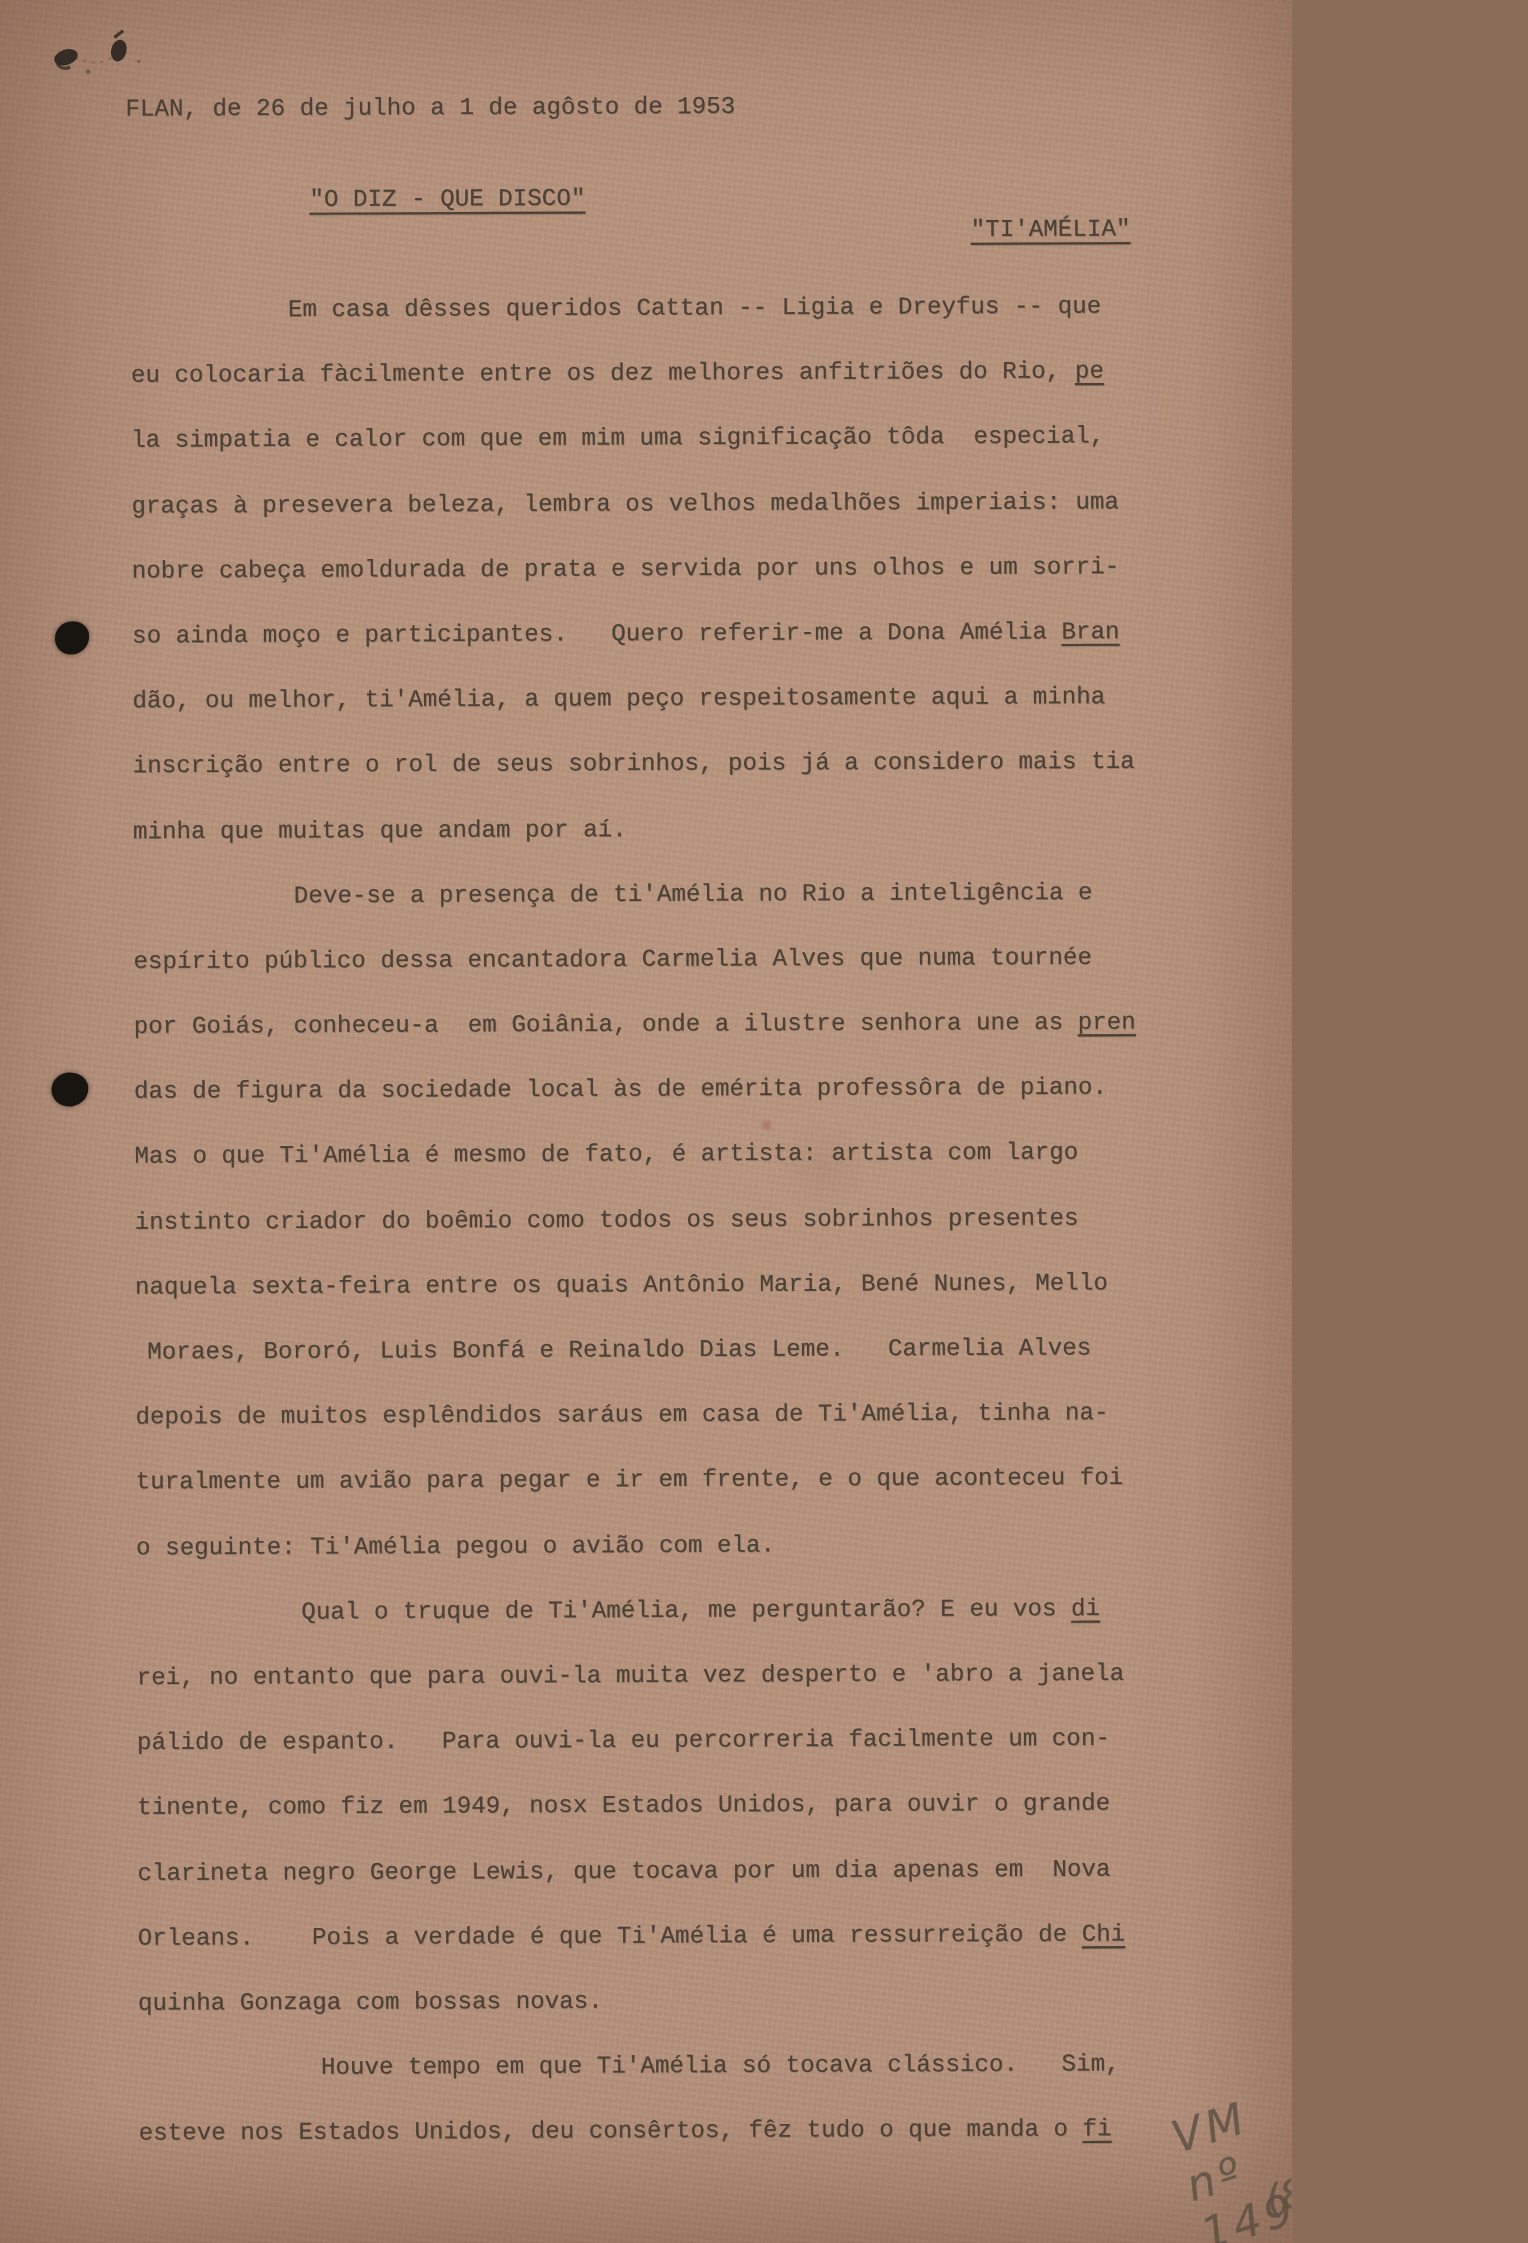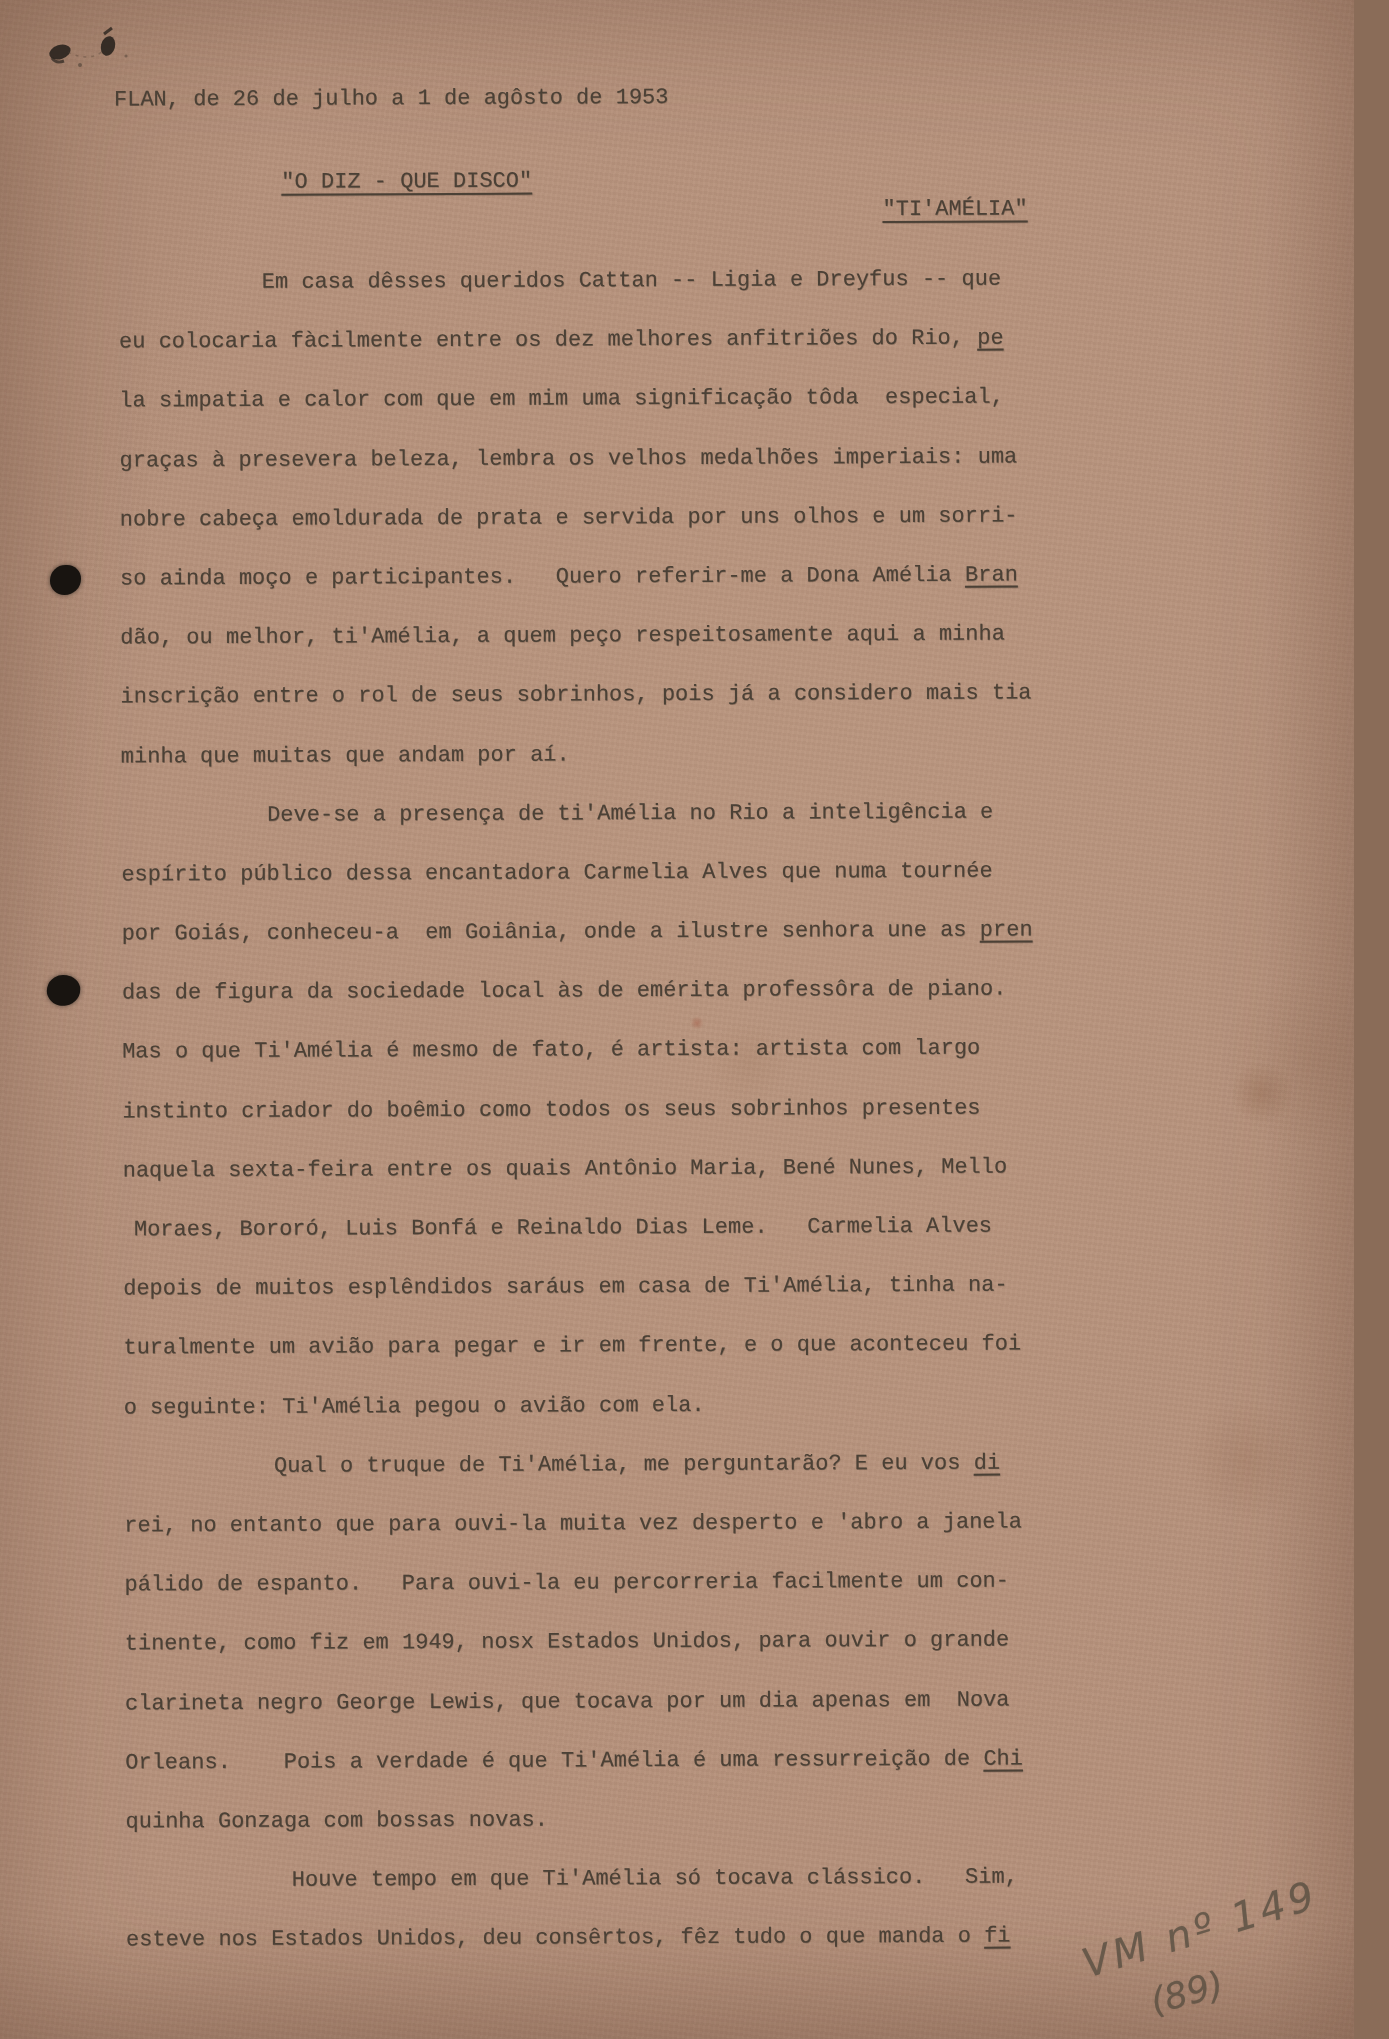--- a/index.html
+++ b/index.html
@@ -2,21 +2,21 @@
 <html><head>
 <meta charset="utf-8">
 <style>
   html, body {
     margin: 0;
     padding: 0;
     background: #8a6c58;
   }
   #page {
     position: relative;
-    width: 1354px;
+    width: 1174px;
     height: 2039px;
     overflow: hidden;
     font-family: "Liberation Mono", "DejaVu Sans Mono", monospace;
     color: #4b4136;
     background:
       radial-gradient(circle 45px at 1262px 1093px, rgba(125,82,55,0.24), transparent 70%),
       radial-gradient(circle 85px at 1245px 1460px, rgba(125,82,55,0.14), transparent 72%),
       radial-gradient(circle 120px at 1310px 1060px, rgba(120,80,55,0.10), transparent 75%),
       radial-gradient(circle 9px at 697px 1023px, rgba(152,62,40,0.35), transparent 75%),
       radial-gradient(circle 60px at 748px 1062px, rgba(130,90,60,0.10), transparent 70%),

